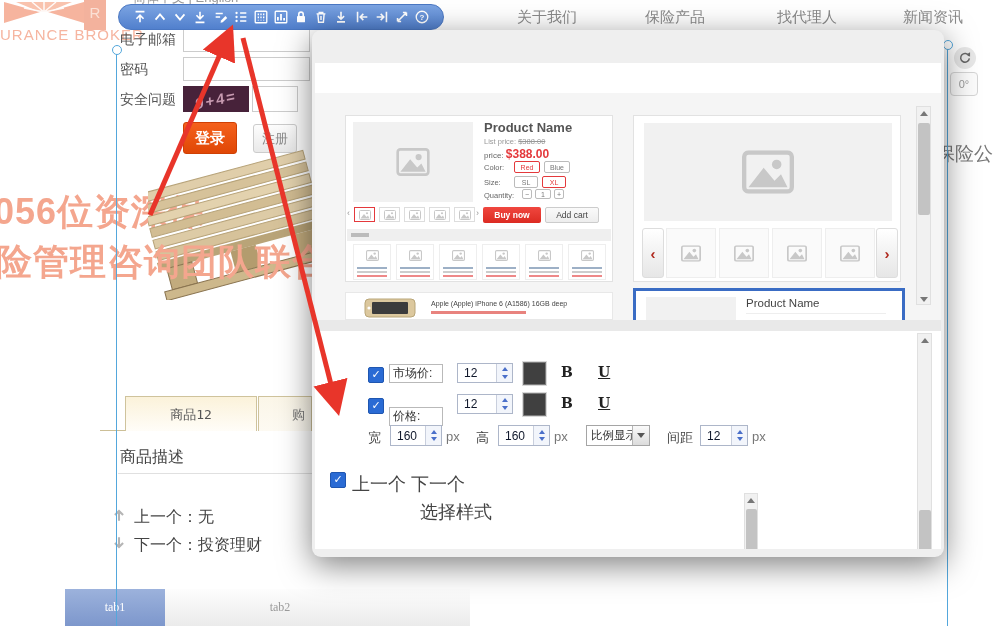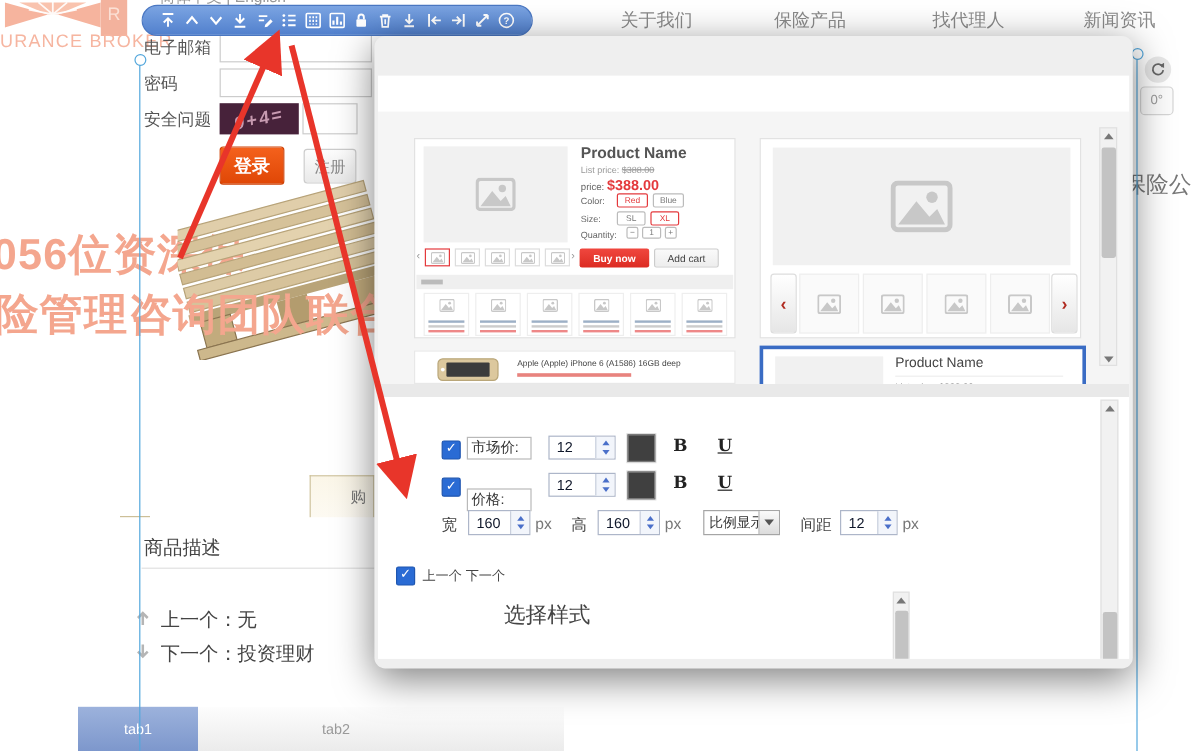--- a/index.html
+++ b/index.html
@@ -37,21 +37,21 @@
         font-family:"DejaVu Sans Mono","Liberation Mono",monospace;font-size:13px;color:#555;cursor:pointer}
   .ptab1{background:linear-gradient(#fbf2da,#fffdf8)}
   .ptab2{background:linear-gradient(#fbf6e8,#fdfaf2);color:#777}
   .tabline{height:0;border-top:1px solid #ccbf97}
   .thin{height:0;border-top:1px solid #e0e0e0}
   .pn-label{font-size:16px;color:#444}
   
   .btab-strip{left:65px;top:589px;width:405px;height:37px;background:linear-gradient(#fdfdfd,#ebebeb)}
   .btab1{left:0;top:0;width:100px;height:37px;background:linear-gradient(#9cb2dc,#7d97cc);color:#fff}
   .btab{display:flex;align-items:center;justify-content:center;
-        font-family:Liberation Sans, sans-serif;font-size:12px;cursor:pointer}
+        font-family:Liberation Serif, serif;font-size:12px;cursor:pointer}
   .btab2{left:165px;top:0;width:100px;height:37px;color:#9a9a9a}
   
   .rot-circle{left:954px;top:47px;width:22px;height:22px;border-radius:50%;background:#e7e7e7;
               display:flex;align-items:center;justify-content:center;cursor:pointer;z-index:6}
   .deg-box{left:950px;top:72px;width:26px;height:22px;border:1px solid #d5d5d5;border-radius:4px;background:#fbfbfb;
            color:#9a9a9a;font-size:11px;display:flex;align-items:center;justify-content:center;z-index:6}
   .right-txt{left:936px;top:141px;font-size:19px;color:#777;z-index:4;white-space:nowrap}
   
   .modal{left:312px;top:30px;width:632px;height:527px;background:#efefef;border-radius:9px;
          box-shadow:0 8px 32px rgba(0,0,0,.5);z-index:50}
@@ -266,20 +266,21 @@
 
   <div class="abs rot-circle">
     <svg width="14" height="14" viewBox="0 0 16 16">
       <path d="M12.5 5.5 A5 5 0 1 0 13 8.5" stroke="#666" stroke-width="1.7" fill="none"></path>
       <polygon points="13.8,1.5 13.8,6.5 9.6,4" fill="#666"></polygon>
     </svg>
   </div>
   <div class="abs deg-box">0°</div>
   <div class="abs right-txt">保险公</div>
 
+  <div class="abs ptab ptab1" style="left:125px;top:396px;width:132px;height:35px;line-height:35px;z-index:1">商品12</div>
   <div class="abs ptab ptab2" style="left:258px;top:396px;width:54px;height:35px;line-height:35px;text-align:right;padding-right:6px;z-index:1">购</div>
   <div class="abs tabline" style="left:100px;top:430px;width:25px"></div>
   <div class="abs pn-label" style="left:120px;top:447px">商品描述</div>
   <div class="abs thin" style="left:118px;top:473px;width:194px"></div>
 
   <div class="abs" style="left:112px;top:508px">
     <svg class="grayarrow" viewBox="0 0 12 12">
         <path d="M6 11V3M2.5 6 6 2.5 9.5 6" stroke="#b5b5b5" stroke-width="1.8" fill="none"></path>
       </svg>
   </div>
@@ -526,21 +527,21 @@
         <div class="abs spin" style="left:385px;top:94px;width:48px;height:21px">
           <span class="v">12</span>
           <span class="b">
               <span class="sp-up"></span>
               <span class="sp-dn"></span>
             </span>
         </div>
         <div class="abs set-lbl" style="left:437px;top:98px;color:#777">px</div>
 
         <div class="abs cb" style="left:15px;top:141px">✓</div>
-        <div class="abs set-lbl" style="left:37px;top:141px;font-size:11px">上一个 下一个</div>
+        <div class="abs set-lbl" style="left:37px;top:141px;font-size:18px">上一个 下一个</div>
 
         <div class="abs set-lbl" style="left:105px;top:169px;font-size:18px">选择样式</div>
 
         <div class="abs sb" style="left:429px;top:162px;width:14px;height:112px">
           <div class="sb-btn" style="top:0">
               <div class="tri-up"></div>
             </div>
           <div class="sb-thumb" style="top:15px;width:11px;height:48px"></div>
 
         </div>

